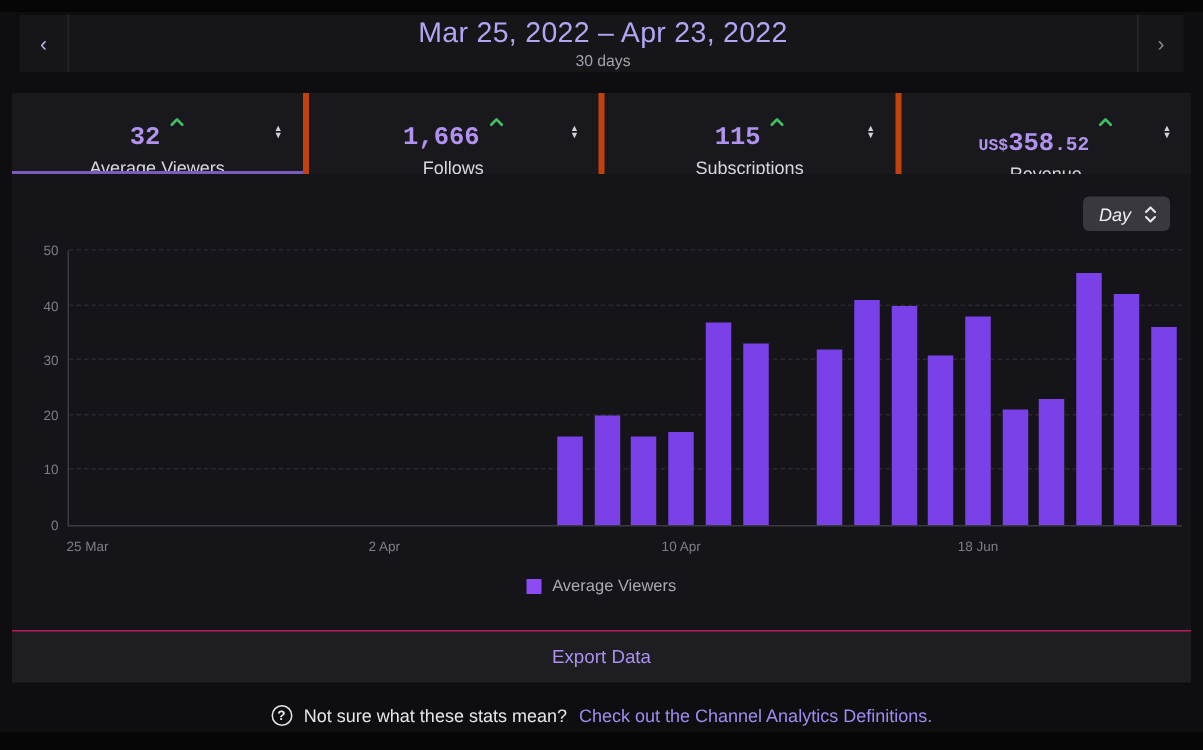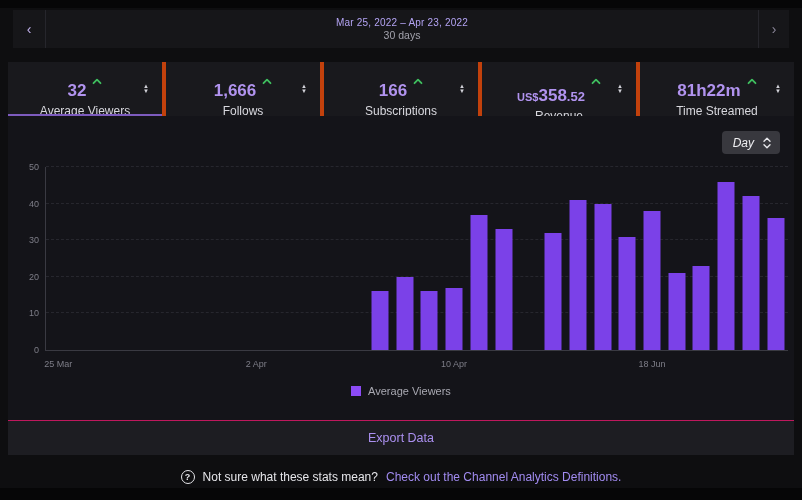--- a/index.html
+++ b/index.html
@@ -9,30 +9,30 @@
     background:linear-gradient(#060607 0px, #060607 8px, #0e0e10 8px, #0e0e10 488px, #060607 488px, #060607 100%);
     -webkit-font-smoothing:antialiased;
   }
 
   
   .header-bar { margin:10px 13px 0; height:38px; background:#161619; display:flex; align-items:stretch; }
   .nav-btn { width:33px; border:none; background:transparent; color:#c2b2ee; font-size:14px; cursor:pointer; font-family:inherit; }
   .nav-prev { border-right:1px solid #26262c; }
   .nav-next { border-left:1px solid #26262c; width:31px; color:#8b8699; }
   .header-center { flex:1; display:flex; flex-direction:column; justify-content:center; align-items:center; gap:1px; }
-  .date-range { color:#b4a4f4; font-size:10px; letter-spacing:.2px; }
+  .date-range { color:#b4a4f4; font-size:19px; letter-spacing:.2px; }
   .date-days { color:#a2a2ac; font-size:10.5px; }
 
   
   .panel { margin:14px 8px 0; }
   .tabs { display:flex; height:54px; background:#19191d; }
   .tab { flex:1; position:relative; display:flex; flex-direction:column; align-items:center; justify-content:center; padding-top:1px; cursor:pointer; }
   .tab + .tab { border-left:4px solid #c2410c; }
   .tab.active::after { content:""; position:absolute; left:0; right:0; bottom:-1px; height:3px; background:var(--underline-color); }
-  .stat-value-row { display:flex; align-items:center; gap:6px; }
+  .stat-value-row { display:flex; align-items:center; gap:6px;font-family:Liberation Mono, monospace; }
   .stat-value { display:flex; align-items:baseline; color:var(--accent-purple); font-weight:bold; }
   .stat-main { font-size:17px; }
   .stat-prefix { font-size:11px;margin-top:35px; }
   .stat-suffix { font-size:13px; }
   .stat-label { margin-top:3px; color:#d8d8de; font-size:12px; }
   .trend-icon { display:flex; }
   .stepper { position:absolute; right:13px; top:50%; transform:translateY(-50%); display:flex; flex-direction:column; align-items:center; cursor:pointer; }
   .stepper i { font-style:normal; font-size:6px; line-height:5px; color:#d2d2d9; }
 
   
@@ -113,21 +113,21 @@
       <span class="stepper">
           <i>▲</i>
           <i>▼</i>
         </span>
     </div>
 
     <div class="tab">
       <div class="stat-value-row">
         <span class="stat-value">
           <span class="stat-prefix"></span>
-            <span class="stat-main">166</span>
+            <span class="stat-main">115</span>
             <span class="stat-suffix"></span>
         </span>
         <span class="trend-icon">
           <svg width="10" height="7" viewBox="0 0 10 7">
               <polyline points="1.5,5.2 5,1.6 8.5,5.2" fill="none" stroke="var(--trend-color)" stroke-width="1.8" stroke-linecap="round" stroke-linejoin="round"></polyline>
             </svg>
         </span>
       </div>
       <div class="stat-label">Subscriptions</div>
       <span class="stepper">
@@ -149,39 +149,20 @@
             </svg>
         </span>
       </div>
       <div class="stat-label">Revenue</div>
       <span class="stepper">
           <i>▲</i>
           <i>▼</i>
         </span>
     </div>
 
-    <div class="tab">
-      <div class="stat-value-row">
-        <span class="stat-value">
-          <span class="stat-prefix"></span>
-            <span class="stat-main">81h22m</span>
-            <span class="stat-suffix"></span>
-        </span>
-        <span class="trend-icon">
-          <svg width="10" height="7" viewBox="0 0 10 7">
-              <polyline points="1.5,5.2 5,1.6 8.5,5.2" fill="none" stroke="var(--trend-color)" stroke-width="1.8" stroke-linecap="round" stroke-linejoin="round"></polyline>
-            </svg>
-        </span>
-      </div>
-      <div class="stat-label">Time Streamed</div>
-      <span class="stepper">
-          <i>▲</i>
-          <i>▼</i>
-        </span>
-    </div>
 
   </div>
 
   <div class="chart-area">
     <div class="interval-select">
       <span class="interval-label">Day</span>
       <span style="display:flex;">
         <svg width="8" height="12" viewBox="0 0 8 12">
             <path d="M1 4.3 L4 1.3 L7 4.3" fill="none" stroke="#e8e8ec" stroke-width="1.4" stroke-linecap="round" stroke-linejoin="round"></path>
             <path d="M1 7.7 L4 10.7 L7 7.7" fill="none" stroke="#e8e8ec" stroke-width="1.4" stroke-linecap="round" stroke-linejoin="round"></path>

